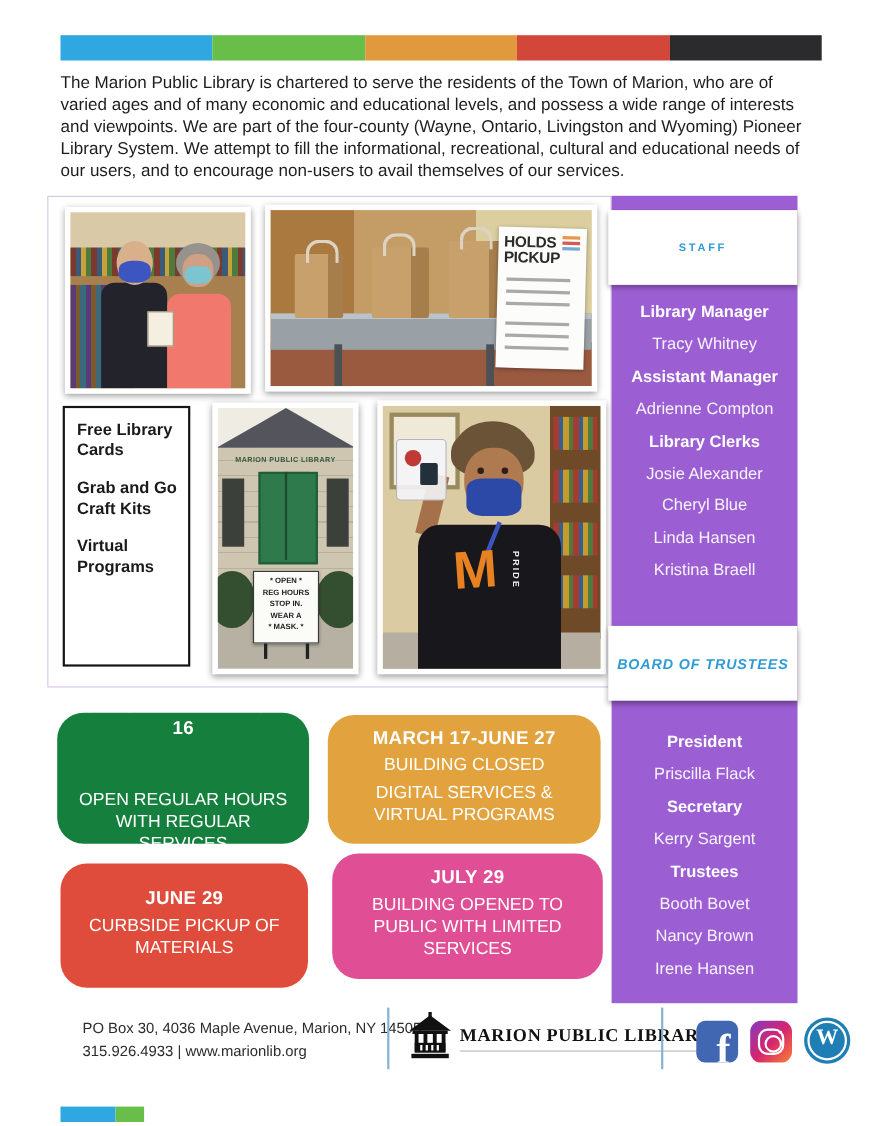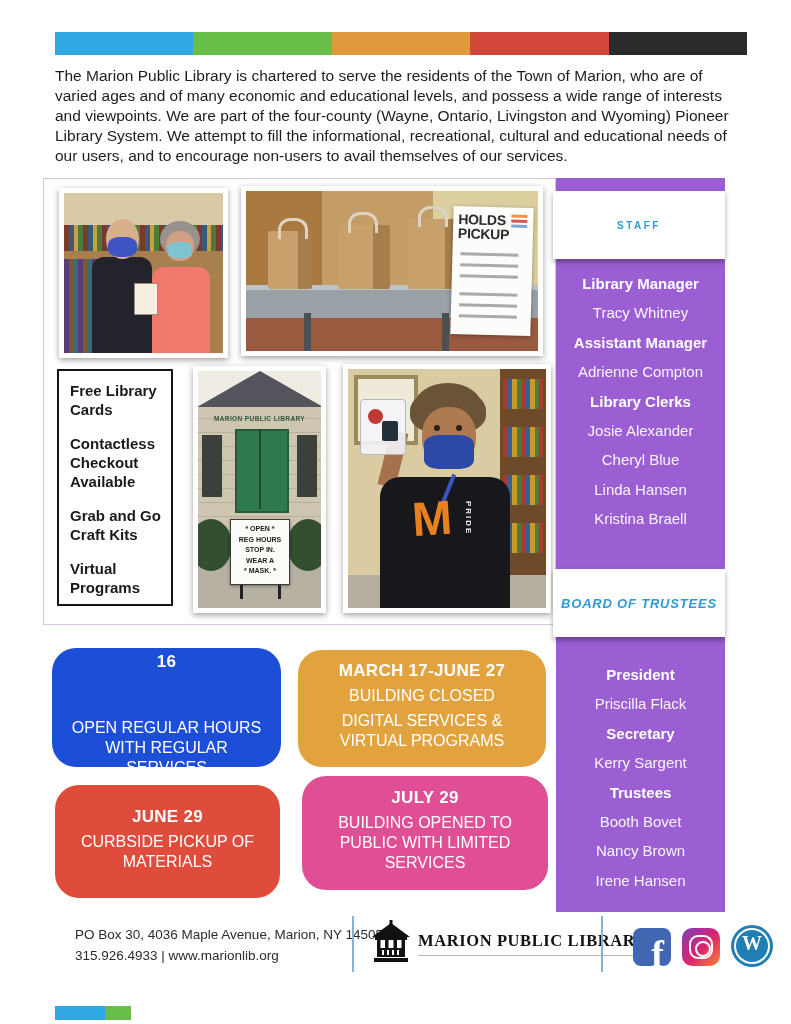--- a/index.html
+++ b/index.html
@@ -226,21 +226,20 @@
           <div class="abs bl bl3"></div>
           <div class="abs bl bl4"></div>
           <div class="abs bl bl5"></div>
           <div class="abs bl bl6"></div>
         </div>
       </div>
     </div>
 
     <div class="services">
       <div class="svc">Free Library Cards</div>
-      <div class="svc">Contactless Checkout Available</div>
       <div class="svc">Grab and Go Craft Kits</div>
       <div class="svc">Virtual Programs</div>
     </div>
 
     <div class="frame p3">
       <div class="scene s3">
         <div class="abs facade">
           <div class="abs facade-text">MARION PUBLIC LIBRARY</div>
           <div class="abs winl"></div>
           <div class="abs winr"></div>
@@ -315,21 +314,21 @@
     <div class="row hdr">President</div>
     <div class="row">Priscilla Flack</div>
     <div class="row hdr">Secretary</div>
     <div class="row">Kerry Sargent</div>
     <div class="row hdr">Trustees</div>
     <div class="row">Booth Bovet</div>
     <div class="row">Nancy Brown</div>
     <div class="row">Irene Hansen</div>
   </div>
 
-  <div class="tl-box tl-green" style="background: #1d4ed8; gap: 41px;">
+  <div class="tl-box tl-green" style="background: #15803d; gap: 41px;">
     <div class="tl-title">JANUARY 2 - MARCH 16</div>
     <div class="tl-line">OPEN REGULAR HOURS WITH REGULAR SERVICES</div>
   </div>
   <div class="tl-box tl-orange" style="background: rgb(226, 163, 63);">
     <div class="tl-title">MARCH 17-JUNE 27</div>
     <div class="tl-line">BUILDING CLOSED</div>
     <div class="tl-line">DIGITAL SERVICES &amp; VIRTUAL PROGRAMS</div>
   </div>
   <div class="tl-box tl-red" style="background: rgb(224, 76, 59);">
     <div class="tl-title">JUNE 29</div>

